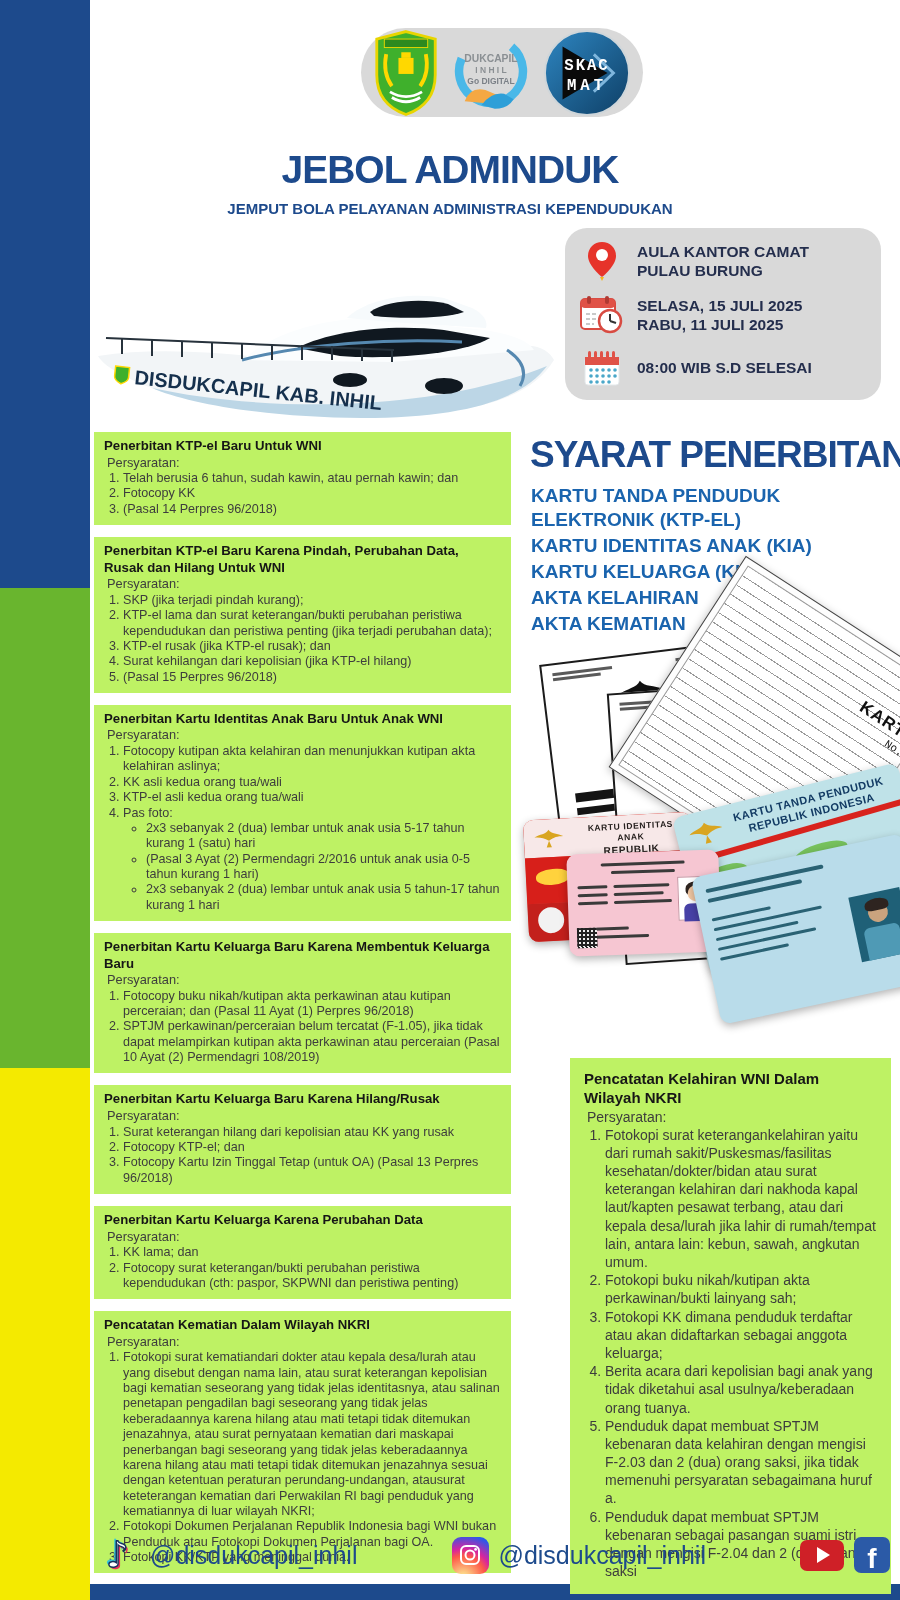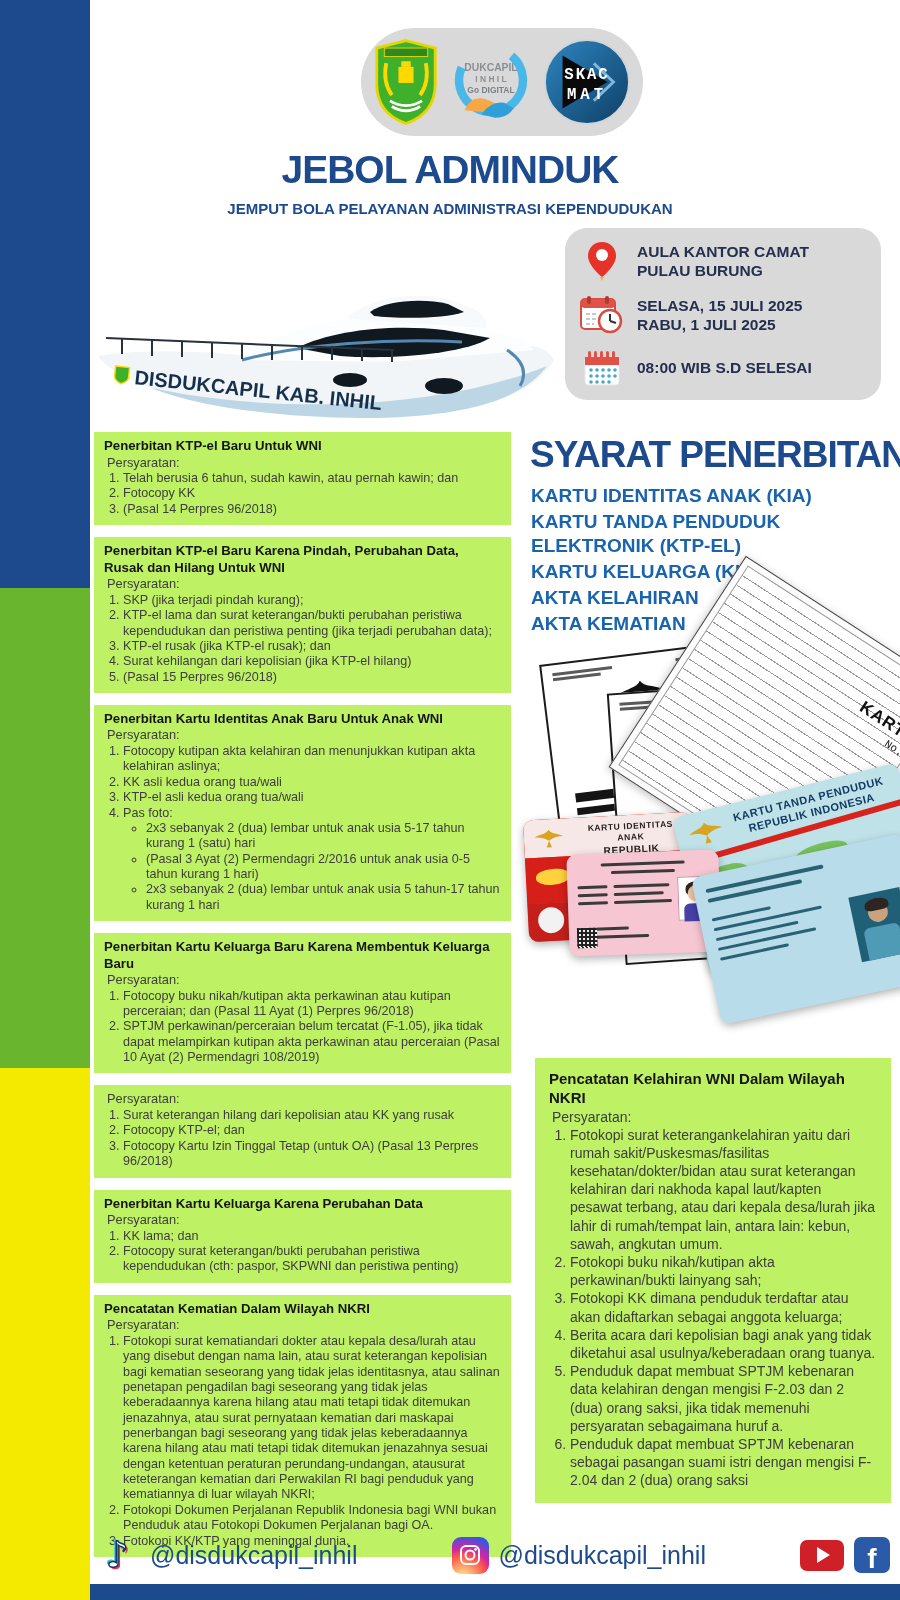--- a/index.html
+++ b/index.html
@@ -7,21 +7,21 @@
           font-family:"Liberation Sans",sans-serif;}
 
   
   .side-bar{position:absolute;left:0;top:0;width:90px;height:1600px;}
   .side-seg-blue{height:588px;background:#1d4a8c;}
   .side-seg-green{height:480px;background:#69b52e;}
   .side-seg-yellow{height:532px;background:#f4ea00;}
   .bottom-strip{position:absolute;left:90px;right:0;bottom:0;height:16px;background:#1d4a8c;}
 
   
-  .logo-pill{position:absolute;left:361px;top:28px;width:282px;height:108px;background:#d9d9d9;
+  .logo-pill{position:absolute;left:361px;top:28px;width:282px;height:89px;background:#d9d9d9;
              border-radius:54px;display:flex;align-items:center;justify-content:space-between;
              padding:0 12px;box-sizing:border-box;}
   .page-title{position:absolute;left:0;top:148px;width:900px;text-align:center;color:#1d4a8c;
               font-size:39px;font-weight:bold;letter-spacing:-1px;}
   .page-subtitle{position:absolute;left:0;top:200px;width:900px;text-align:center;color:#1d4a8c;
                  font-size:15px;font-weight:bold;}
 
   
   .info-card{position:absolute;left:565px;top:228px;width:316px;height:172px;background:#d9d9d9;
              border-radius:22px;padding:13px 14px;box-sizing:border-box;display:flex;
@@ -92,21 +92,21 @@
             font-size:11px;letter-spacing:.5px;line-height:1.25;width:170px;}
   .ktp-stripe{position:absolute;left:-6px;top:40px;width:115%;height:6px;background:#d8231d;transform:rotate(-2deg);}
   .island{position:absolute;background:#6fbf4e;border-radius:60% 40% 55% 45%;opacity:.9;}
   .card-ktp-blue{left:184px;top:226px;width:216px;height:150px;transform:rotate(-12deg);background:#b9dcea;}
   .tealline{position:absolute;height:4px;background:#2a6274;border-radius:2px;}
   .ktp-photo{position:absolute;background:#1f6077;}
   
   .right-box-wrap{position:absolute;left:535px;top:1058px;width:356px;}
   .req-box--lg .req-title{font-size:15px;}
   .req-box--lg .req-label{font-size:14px;}
-  .req-box--lg{padding:12px 14px 14px;}
+  .req-box--lg{padding:12px 14px 14px;margin-left:35px;}
   .req-box--lg .req-list{font-size:14px;line-height:1.3;padding-left:21px;}
 
   
   .social{position:absolute;left:90px;right:0;top:1526px;height:58px;display:flex;align-items:center;
           justify-content:space-between;padding:0 10px 0 16px;}
   .social-item{display:flex;align-items:center;gap:10px;color:#1d4a8c;font-size:25px;}
   .tiktok{position:relative;width:34px;height:42px;}
   .note{position:absolute;font-family:"DejaVu Sans",sans-serif;font-size:36px;font-weight:bold;}
   .note.c1{color:#35c5d8;left:-2px;top:-2px;}
   .note.c2{color:#e6325a;left:2px;top:2px;}
@@ -191,21 +191,21 @@
           <line x1="6" y1="19" x2="16" y2="19" stroke="#c9c9c9" stroke-width="2" stroke-dasharray="4 2"></line>
           <line x1="6" y1="24" x2="16" y2="24" stroke="#c9c9c9" stroke-width="2" stroke-dasharray="4 2"></line>
           <line x1="6" y1="29" x2="14" y2="29" stroke="#c9c9c9" stroke-width="2" stroke-dasharray="4 2"></line>
           <circle cx="30" cy="26" r="11" fill="#ffffff" stroke="#d84b42" stroke-width="2.5"></circle>
           <line x1="30" y1="26" x2="30" y2="19" stroke="#333" stroke-width="2"></line>
           <line x1="30" y1="26" x2="36" y2="28" stroke="#333" stroke-width="2"></line>
         </svg>
       </div>
       <div class="info-text">
         <div>SELASA, 15 JULI 2025</div>
-        <div>RABU, 1 JULI 2025</div>
+        <div>RABU, 11 JULI 2025</div>
       </div>
     </div>
     <div class="info-row">
       <div class="info-icon">
         <svg width="38" height="38" viewBox="0 0 38 38">
           <rect x="2" y="8" width="34" height="28" rx="3" fill="#ffffff" stroke="#e3e8ea" stroke-width="1"></rect>
           <rect x="2" y="8" width="34" height="8" fill="#e05247"></rect>
           <g fill="#e05247">
             <rect x="5" y="2" width="3" height="8" rx="1.5"></rect>
               <rect x="11" y="2" width="3" height="8" rx="1.5"></rect>
@@ -306,20 +306,21 @@
       </div>
       <div class="req-box">
         <div class="req-title">Penerbitan Kartu Keluarga Baru Karena Membentuk Keluarga Baru</div>
         <div class="req-label">Persyaratan:</div>
         <ol class="req-list">
           <li>Fotocopy buku nikah/kutipan akta perkawinan atau kutipan perceraian; dan (Pasal 11 Ayat (1) Perpres 96/2018)</li>
           <li>SPTJM perkawinan/perceraian belum tercatat (F-1.05), jika tidak dapat melampirkan kutipan akta perkawinan atau perceraian (Pasal 10 Ayat (2) Permendagri 108/2019)</li>
         </ol>
       </div>
       <div class="req-box">
+        <div class="req-title">Penerbitan Kartu Keluarga Baru Karena Hilang/Rusak</div>
         <div class="req-label">Persyaratan:</div>
         <ol class="req-list">
           <li>Surat keterangan hilang dari kepolisian atau KK yang rusak</li>
           <li>Fotocopy KTP-el; dan</li>
           <li>Fotocopy Kartu Izin Tinggal Tetap (untuk OA) (Pasal 13 Perpres 96/2018)</li>
         </ol>
       </div>
       <div class="req-box">
         <div class="req-title">Penerbitan Kartu Keluarga Karena Perubahan Data</div>
         <div class="req-label">Persyaratan:</div>
@@ -334,22 +335,22 @@
         <ol class="req-list">
           <li>Fotokopi surat kematiandari dokter atau kepala desa/lurah atau yang disebut dengan nama lain, atau surat keterangan kepolisian bagi kematian seseorang yang tidak jelas identitasnya, atau salinan penetapan pengadilan bagi seseorang yang tidak jelas keberadaannya karena hilang atau mati tetapi tidak ditemukan jenazahnya, atau surat pernyataan kematian dari maskapai penerbangan bagi seseorang yang tidak jelas keberadaannya karena hilang atau mati tetapi tidak ditemukan jenazahnya sesuai dengan ketentuan peraturan perundang-undangan, atausurat keteterangan kematian dari Perwakilan RI bagi penduduk yang kematiannya di luar wilayah NKRI;</li>
           <li>Fotokopi Dokumen Perjalanan Republik Indonesia bagi WNI bukan Penduduk atau Fotokopi Dokumen Perjalanan bagi OA.</li>
           <li>Fotokopi KK/KTP yang meninggal dunia.</li>
         </ol>
       </div>
     </div>
 
   <div class="syarat-heading">SYARAT PENERBITAN</div>
   <div class="doc-types" id="doc-type-list">
+      <div class="doc-type">KARTU TANDA PENDUDUK ELEKTRONIK (KTP-EL)</div>
       <div class="doc-type">KARTU IDENTITAS ANAK (KIA)</div>
-      <div class="doc-type">KARTU TANDA PENDUDUK ELEKTRONIK (KTP-EL)</div>
       <div class="doc-type">KARTU KELUARGA (KK)</div>
       <div class="doc-type">AKTA KELAHIRAN</div>
       <div class="doc-type">AKTA KEMATIAN</div>
     </div>
 
   <div class="docs">
     <div class="cert cert1">
       <div class="cert-head">
         <div style="width:60px">
             <div class="micro-line"></div>

